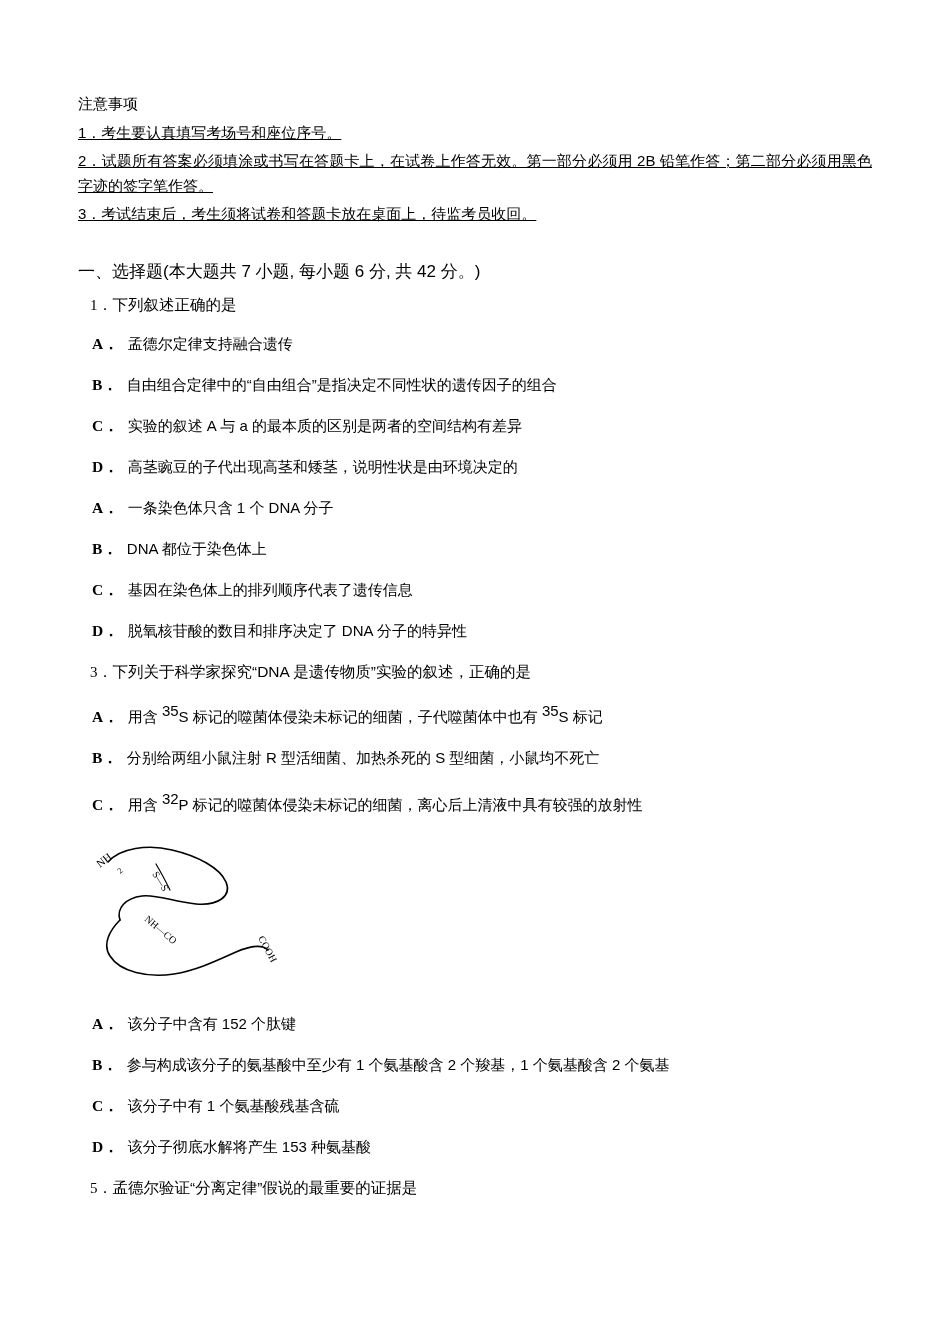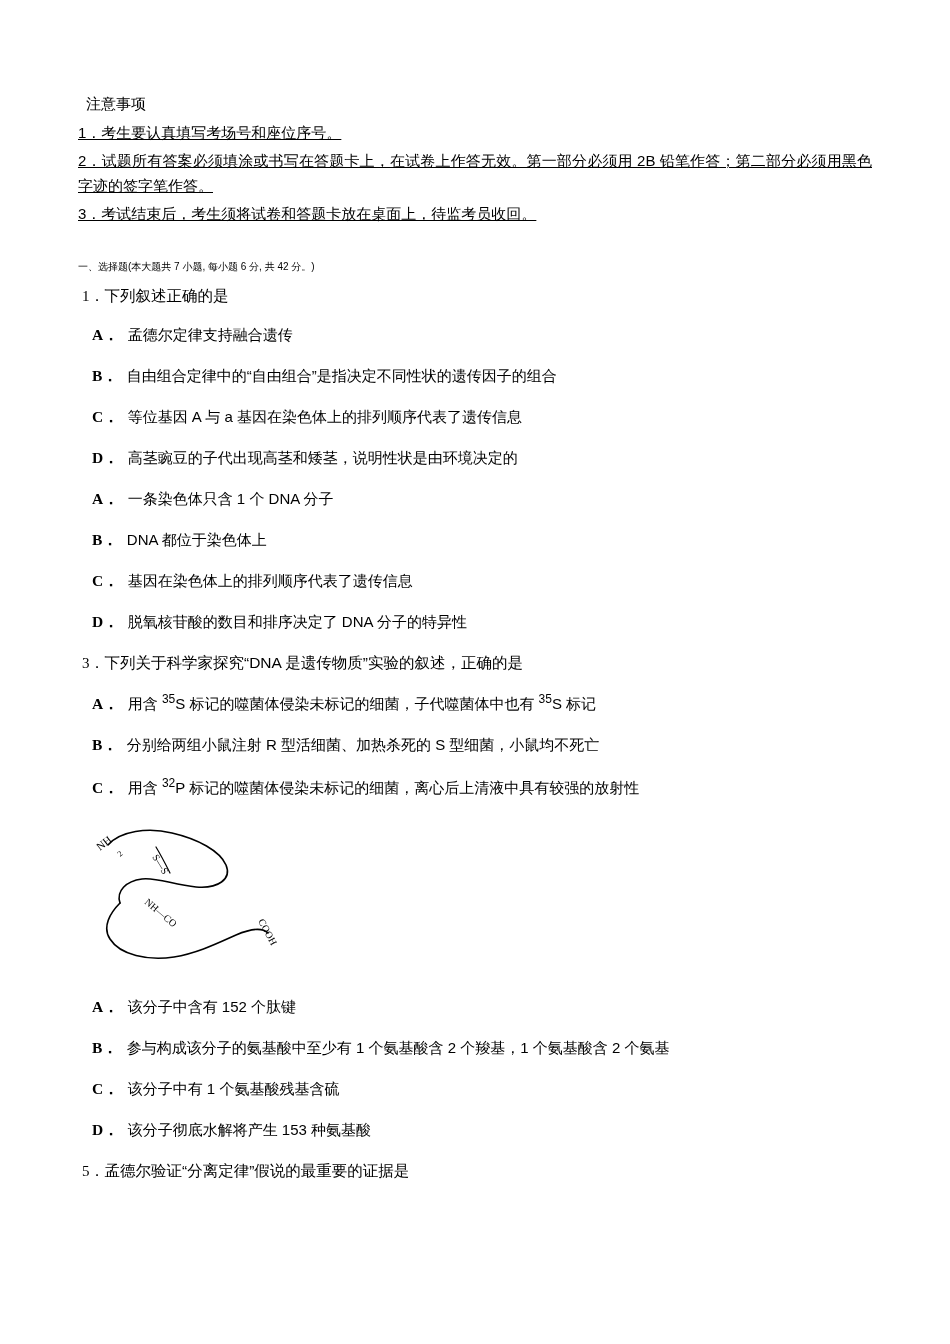--- a/index.html
+++ b/index.html
@@ -25,60 +25,60 @@
     font-weight: bold;
     font-size: 19.5px;
     text-align: center;
     letter-spacing: 0.3px;
     margin: 0 0 26px 0;
     line-height: 1.4;
   }
   .notice-head {
     font-size: 15px;
     font-family: "Liberation Sans", sans-serif;
-    margin: 0 0 7px 8px;
+    margin: 0 0 7px 0;
   }
   .notice-line {
     font-size: 15px;
     font-family: "Liberation Sans", sans-serif;
     line-height: 1.62;
     margin: 0 0 4px 0;
     text-align: justify;
     text-decoration: underline;
   }
   .spacer-lg { height: 30px; }
   .section-head {
-    font-size: 10px;
+    font-size: 17px;
     font-family: "Liberation Sans", sans-serif;
     margin: 0 0 10px 0;
   }
   .q-stem {
     font-size: 15.5px;
     font-family: "Liberation Sans", sans-serif;
-    margin: 0 0 14px 4px;
+    margin: 0 0 14px 12px;
     line-height: 1.6;
   }
   .q-num {
     font-family: "Liberation Serif", serif;
     font-size: 15px;
   }
   .opt {
     font-size: 15px;
     font-family: "Liberation Sans", sans-serif;
     margin: 0 0 17px 12px;
     line-height: 1.55;
     padding-left: 2px;
   }
   .opt .lab {
     font-family: "Liberation Serif", serif;
     font-weight: bold;
     font-size: 15.5px;
     margin-right: 9px;
   }
-  sup { font-size: 12px; text-align: center; }
+  sup { font-size: 15px; text-align: center; }
   .figure-wrap {
     margin: 6px 0 18px 8px;
     height: 160px;
     position: relative;
   }
   .figure-wrap svg { display: block; }
 </style>
 </head>
 <body>
 
@@ -97,21 +97,21 @@
   <div class="q-stem">
     <span class="q-num">1．</span><span>下列叙述正确的是</span>
   </div>
   <div class="opt">
     <span class="lab">A．</span><span>孟德尔定律支持融合遗传</span>
   </div>
   <div class="opt">
     <span class="lab">B．</span><span>自由组合定律中的“自由组合”是指决定不同性状的遗传因子的组合</span>
   </div>
   <div class="opt">
-    <span class="lab">C．</span><span>等位基因 A 与 a 基因在染色体上的排列顺序代表了遗传信息</span>
+    <span class="lab">C．</span><span>实验的叙述 A 与 a 的最本质的区别是两者的空间结构有差异</span>
   </div>
   <div class="opt">
     <span class="lab">D．</span><span>高茎豌豆的子代出现高茎和矮茎，说明性状是由环境决定的</span>
   </div>
 
   <div class="opt">
     <span class="lab">A．</span><span>一条染色体只含 1 个 DNA 分子</span>
   </div>
   <div class="opt">
     <span class="lab">B．</span><span>DNA 都位于染色体上</span>

